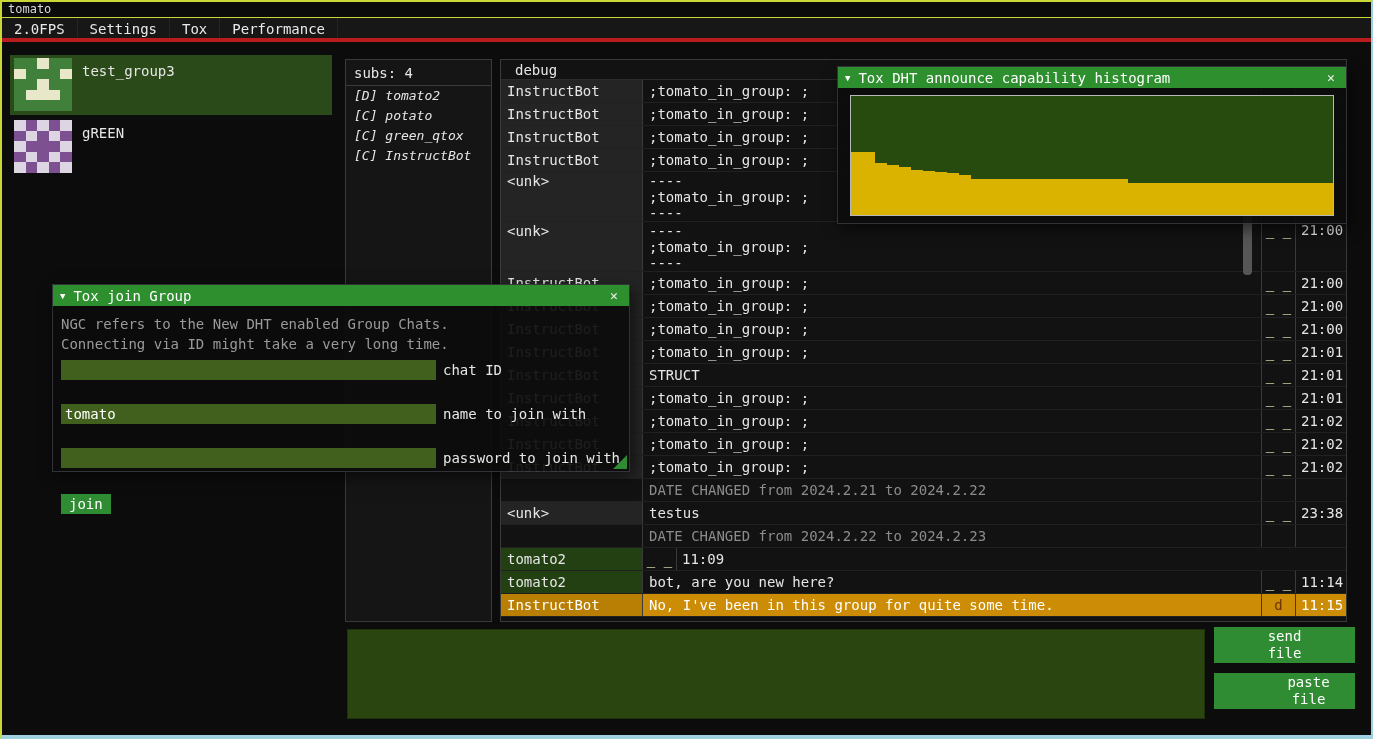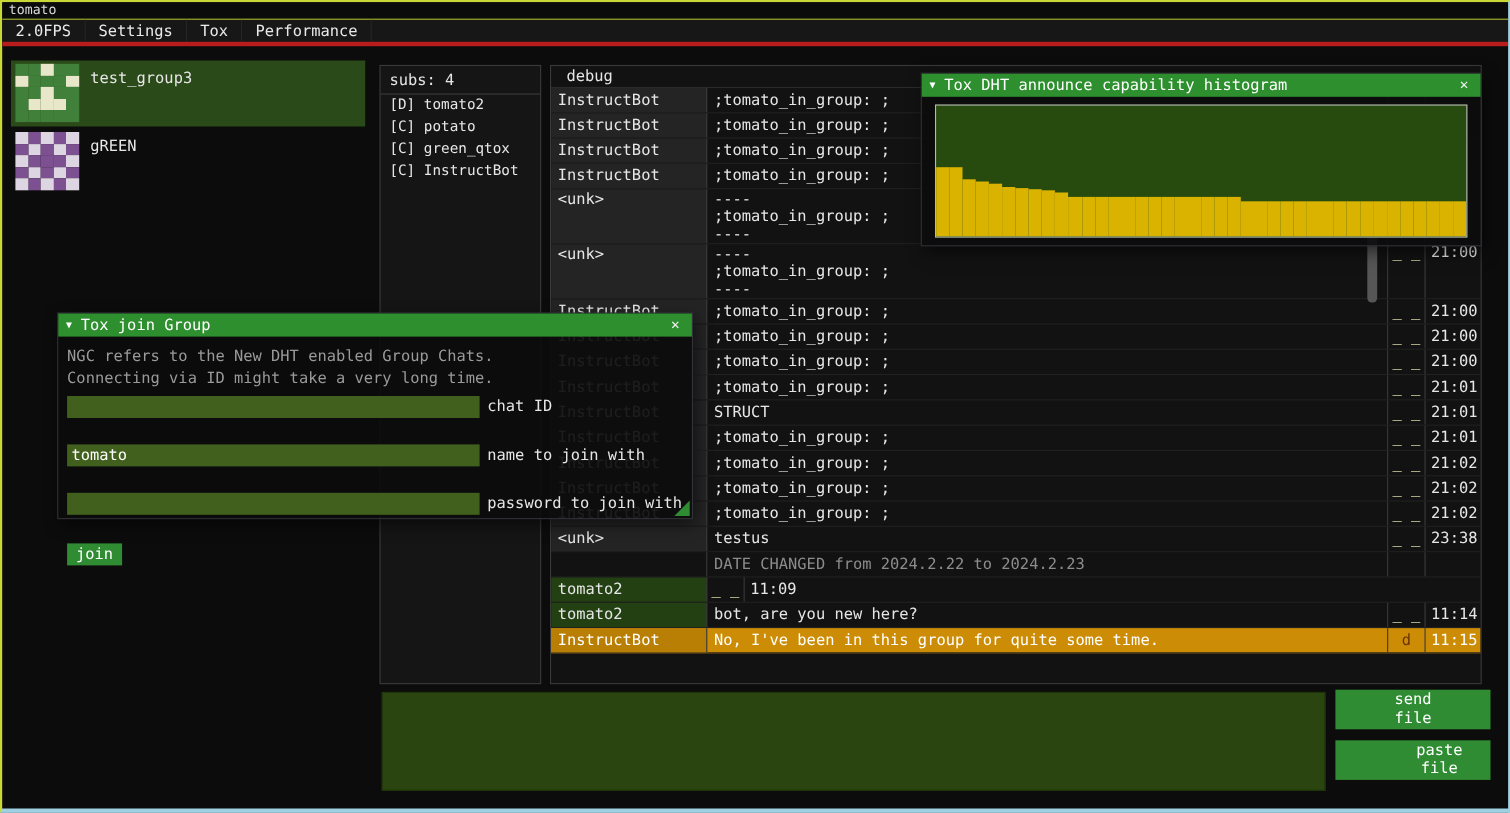--- a/index.html
+++ b/index.html
@@ -20,21 +20,21 @@
   .group-item { display:flex; align-items:flex-start; height:60px; margin-bottom:2px; padding:3px 4px; }
   .group-item.selected { background:#2b4a19; }
   .avatar { display:grid; grid-template-columns:repeat(5,1fr); grid-template-rows:repeat(5,1fr);
     width:58px; height:53px; flex:none; }
   .avatar span { display:block; }
   .group-name { margin-left:10px; margin-top:5px; }
   
   .subs-panel { position:absolute; left:343px; top:57px; width:147px; height:563px;
     background:#151515; border:1px solid #3a3a3a; }
   .subs-header { padding:5px 8px 4px 8px; border-bottom:1px solid #3a3a3a; }
-  .subs-item { padding:0 8px; font-size:13px; line-height:20px; }
+  .subs-item { padding:0 8px; font-size:13px; line-height:20px;font-style:italic; }
   
   .chat-panel { position:absolute; left:498px; top:57px; width:847px; height:563px;
     background:#121212; border:1px solid #3a3a3a; }
   .chat-tab { height:20px; line-height:20px; padding-left:14px; border-bottom:1px solid #2b2b2b; }
   .chat-rows { position:absolute; left:0; top:20px; right:0; bottom:0; overflow:hidden; }
   .crow { display:flex; height:23px; line-height:22px; border-bottom:1px solid #212121; }
   .crow.multi { height:50px; line-height:16px; }
   .crow.multi .cname, .crow.multi .cmsg { padding-top:1px; }
   .cname { width:142px; flex:none; padding-left:6px; background:#242424;
     border-right:1px solid #3a3a3a; overflow:hidden; }
@@ -268,20 +268,26 @@
           <div class="cmsg">;tomato_in_group: ;</div>
           <div class="cflags">_ _</div>
           <div class="ctime">21:02</div>
         </div>
         <div class="crow normal">
           <div class="cname">InstructBot</div>
           <div class="cmsg">;tomato_in_group: ;</div>
           <div class="cflags">_ _</div>
           <div class="ctime">21:02</div>
         </div>
+        <div class="crow date">
+          <div class="cname"></div>
+          <div class="cmsg">DATE CHANGED from 2024.2.21 to 2024.2.22</div>
+          <div class="cflags"></div>
+          <div class="ctime"></div>
+        </div>
         <div class="crow normal">
           <div class="cname">&lt;unk&gt;</div>
           <div class="cmsg">testus</div>
           <div class="cflags">_ _</div>
           <div class="ctime">23:38</div>
         </div>
         <div class="crow date">
           <div class="cname"></div>
           <div class="cmsg">DATE CHANGED from 2024.2.22 to 2024.2.23</div>
           <div class="cflags"></div>

